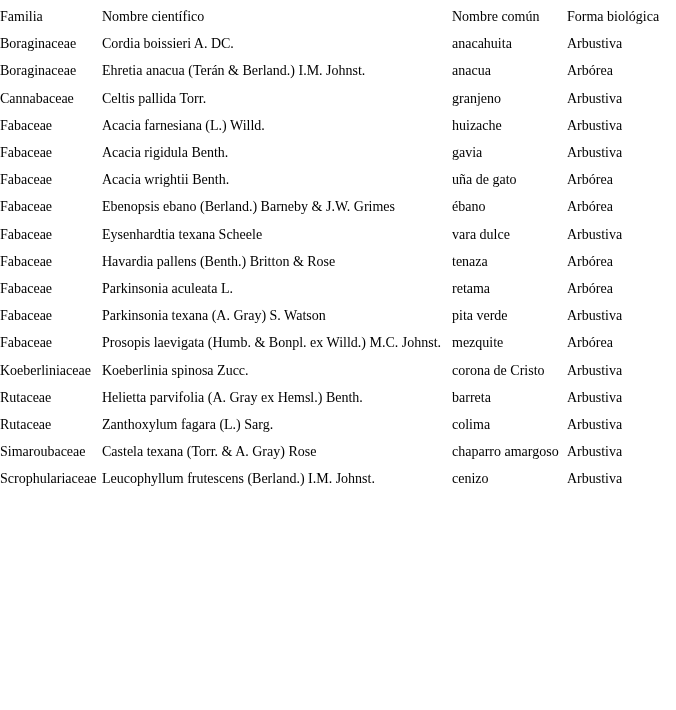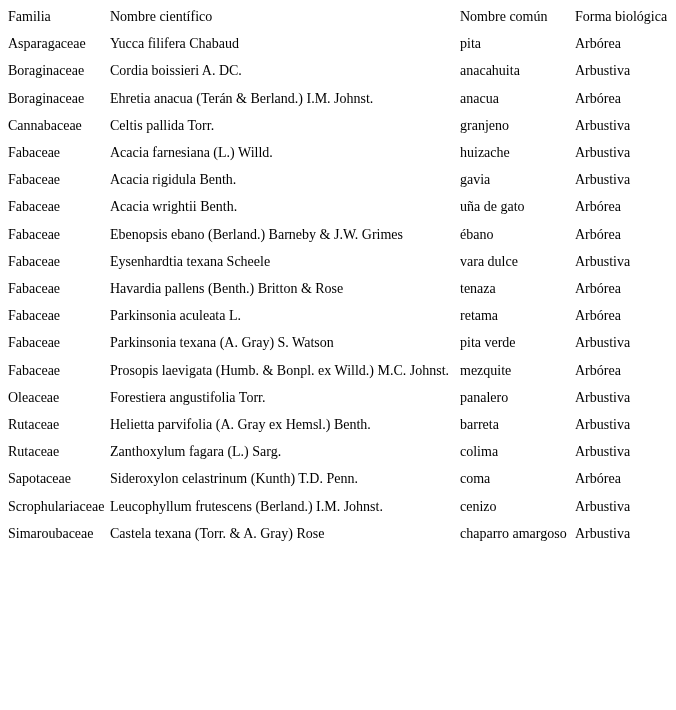--- a/index.html
+++ b/index.html
@@ -11,21 +11,21 @@
     height: 710px;
     background: #ffffff;
     color: #000000;
     font-family: "Liberation Serif", serif;
     overflow: hidden;
   }
   table.species-table {
     border-collapse: collapse;
     table-layout: fixed;
     width: 668px;
-    margin: 3px 0 0 8px;
+    margin: 3px 0 0 0;
   }
   table.species-table col.c-familia   { width: 102px; }
   table.species-table col.c-cientifico{ width: 350px; }
   table.species-table col.c-comun     { width: 115px; }
   table.species-table col.c-forma     { width: 101px; }
   table.species-table th,
   table.species-table td {
     font-size: 14px;
     font-weight: normal;
     text-align: left;
@@ -50,26 +50,20 @@
   </colgroup>
   <thead>
     <tr>
       <th>Familia</th>
       <th>Nombre científico</th>
       <th>Nombre común</th>
       <th>Forma biológica</th>
     </tr>
   </thead>
   <tbody>
-  <tr>
-    <td>Asparagaceae</td>
-    <td>Yucca filifera Chabaud</td>
-    <td>pita</td>
-    <td>Arbórea</td>
-  </tr>
 
   <tr>
     <td>Boraginaceae</td>
     <td>Cordia boissieri A. DC.</td>
     <td>anacahuita</td>
     <td>Arbustiva</td>
   </tr>
 
   <tr>
     <td>Boraginaceae</td>
@@ -143,59 +137,53 @@
     <td>Arbustiva</td>
   </tr>
 
   <tr>
     <td>Fabaceae</td>
     <td>Prosopis laevigata (Humb. &amp; Bonpl. ex Willd.) M.C. Johnst.</td>
     <td>mezquite</td>
     <td>Arbórea</td>
   </tr>
 
-
   <tr>
-    <td>Oleaceae</td>
-    <td>Forestiera angustifolia Torr.</td>
-    <td>panalero</td>
+    <td>Koeberliniaceae</td>
+    <td>Koeberlinia spinosa Zucc.</td>
+    <td>corona de Cristo</td>
     <td>Arbustiva</td>
   </tr>
+
 
 
 
   <tr>
     <td>Rutaceae</td>
     <td>Helietta parvifolia (A. Gray ex Hemsl.) Benth.</td>
     <td>barreta</td>
     <td>Arbustiva</td>
   </tr>
 
   <tr>
     <td>Rutaceae</td>
     <td>Zanthoxylum fagara (L.) Sarg.</td>
     <td>colima</td>
     <td>Arbustiva</td>
   </tr>
 
+
   <tr>
-    <td>Sapotaceae</td>
-    <td>Sideroxylon celastrinum (Kunth) T.D. Penn.</td>
-    <td>coma</td>
-    <td>Arbórea</td>
+    <td>Simaroubaceae</td>
+    <td>Castela texana (Torr. &amp; A. Gray) Rose</td>
+    <td>chaparro amargoso</td>
+    <td>Arbustiva</td>
   </tr>
 
   <tr>
     <td>Scrophulariaceae</td>
     <td>Leucophyllum frutescens (Berland.) I.M. Johnst.</td>
     <td>cenizo</td>
     <td>Arbustiva</td>
   </tr>
 
-  <tr>
-    <td>Simaroubaceae</td>
-    <td>Castela texana (Torr. &amp; A. Gray) Rose</td>
-    <td>chaparro amargoso</td>
-    <td>Arbustiva</td>
-  </tr>
-
 </tbody>
 </table>
 
 </body></html>

